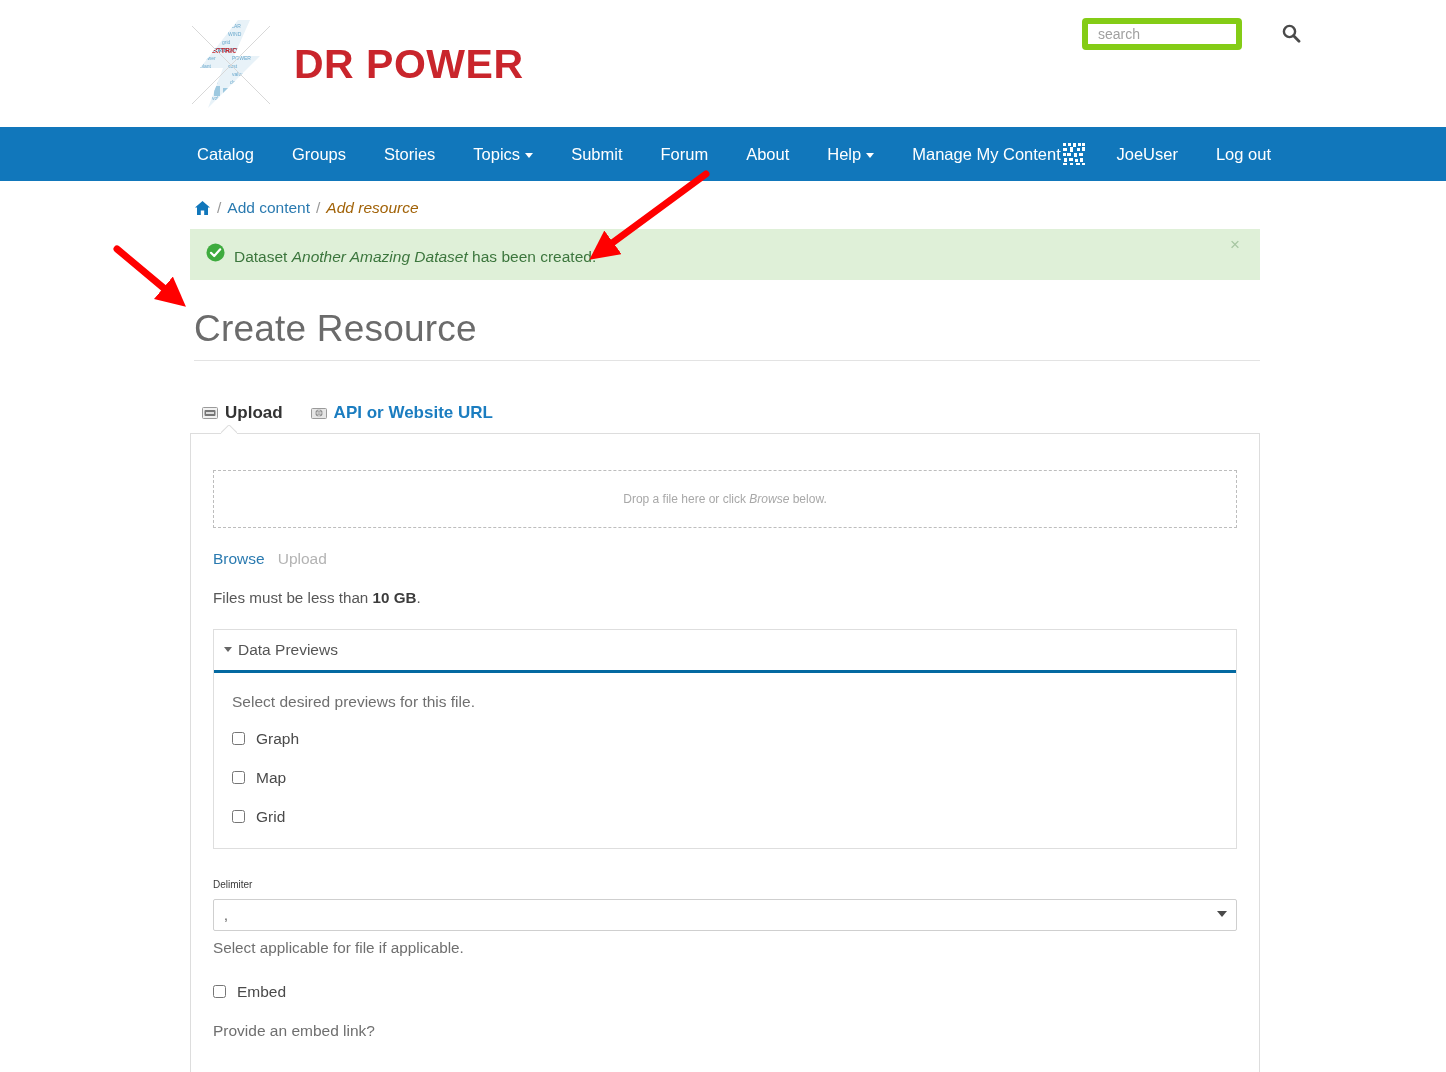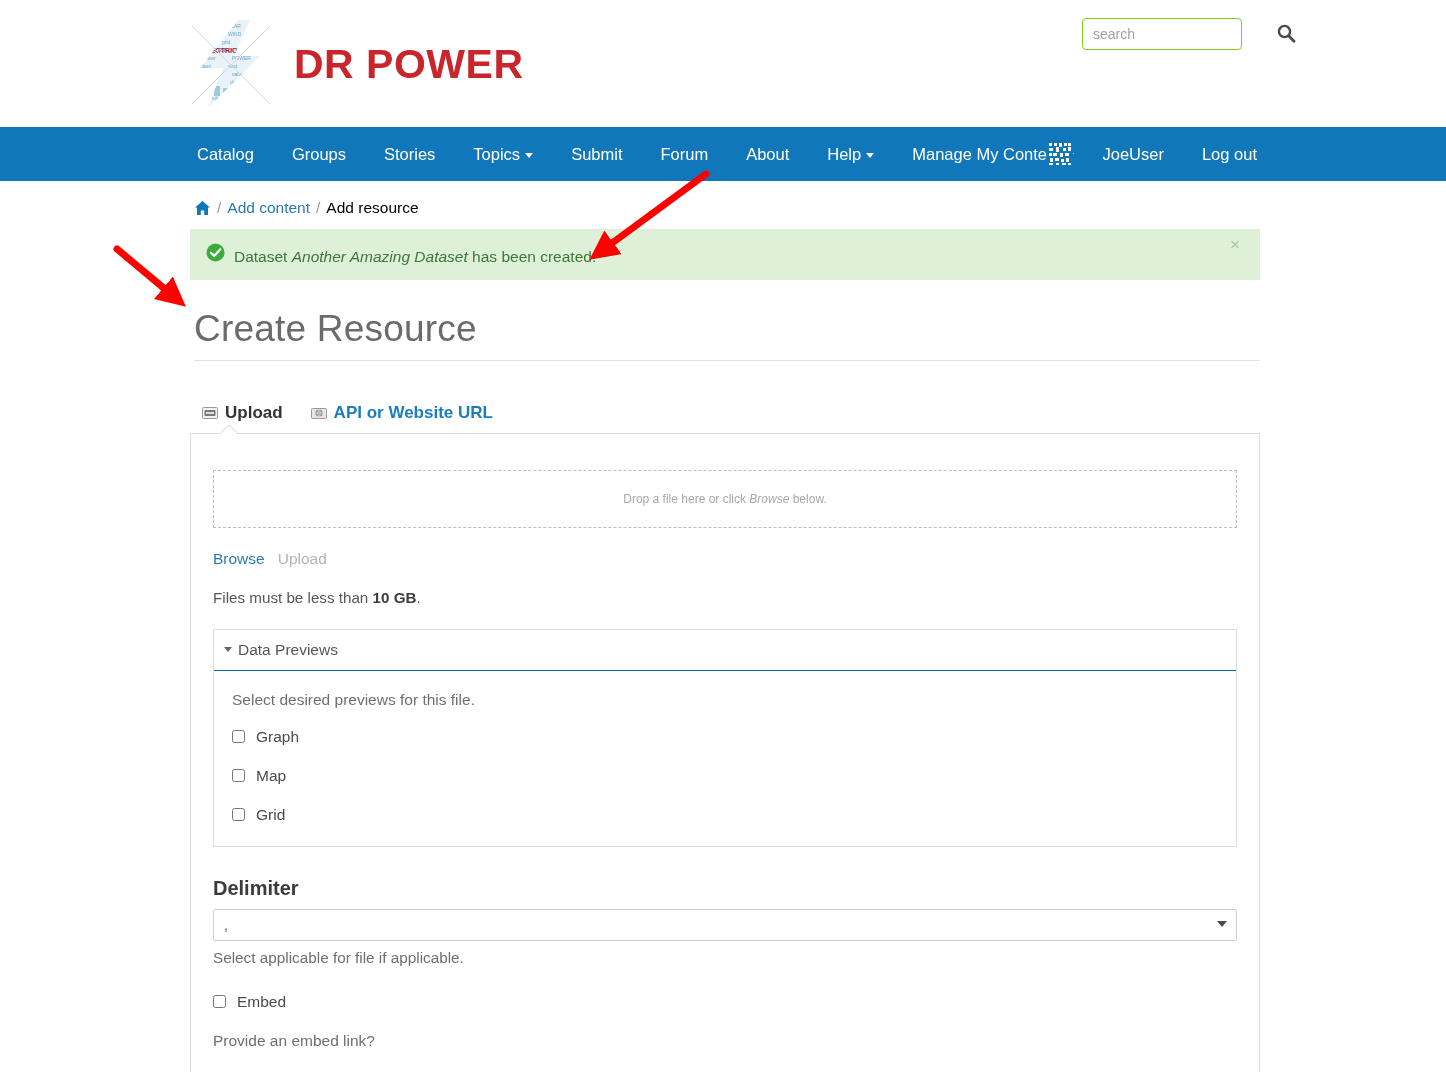--- a/index.html
+++ b/index.html
@@ -42,21 +42,21 @@
     letter-spacing: 0.5px;
     font-family: "Liberation Sans", sans-serif;
   }
 
   .search-box {
     position: absolute;
     right: 204px;
     top: 18px;
     width: 160px;
     height: 32px;
-    border: 1px solid #84cc16;
+    border: 6px solid #84cc16;
     border-radius: 4px;
     background: #fff;
     display: flex;
     align-items: center;
     padding: 0 8px;
   }
   .search-input {
     border: 0;
     outline: none;
     flex: 1;
@@ -102,21 +102,21 @@
     display: inline-block;
     width: 0; height: 0;
     border-left: 4.5px solid transparent;
     border-right: 4.5px solid transparent;
     border-top: 5px solid #ffffff;
     margin-left: 5px;
     vertical-align: 2px;
   }
   .nav-right {
     position: absolute;
-    right: 170px;
+    right: 156px;
     display: flex;
     align-items: center;
     height: 47px;
   }
   .avatar {
     width: 26px; height: 26px;
     margin-right: 10px;
     display: block;
     background: #1177bb;
   }
@@ -132,21 +132,21 @@
   .breadcrumb {
     font-size: 15.5px;
     color: #5a5a5a;
     padding: 18px 0 12px 4px;
     display: flex;
     align-items: center;
     gap: 6px;
   }
   .breadcrumb .sep { color: #9a9a9a; }
   .bc-link { color: #2a7ab0; text-decoration: none; cursor: pointer; }
-  .bc-current { color: #000000; }
+  .bc-current { color: #a16207; font-style: italic; }
   .home-icon { display:inline-flex; align-items:center; }
 
   .alert {
     background: #dff0d8;
     color: #3c763d;
     padding: 14px 18px 14px 16px;
     font-size: 15.5px;
     position: relative;
     display: flex;
     align-items: flex-end;
@@ -263,21 +263,21 @@
 
   fieldset.previews {
     border: 1px solid #dedede;
     margin: 0 0 30px 0;
     padding: 0;
   }
   .previews-legend {
     font-size: 15.5px;
     color: #555;
     padding: 11px 14px 11px 10px;
-    border-bottom: 1px solid #0369a1;
+    border-bottom: 3px solid #0369a1;
     display: flex;
     align-items: center;
     gap: 6px;
     cursor: pointer;
   }
   .legend-caret {
     width: 0; height: 0;
     border-left: 4.5px solid transparent;
     border-right: 4.5px solid transparent;
     border-top: 5px solid #666;
@@ -298,22 +298,22 @@
     color: #4a4a4a;
   }
   .check-row:last-child { margin-bottom: 0; }
   input[type="checkbox"] {
     width: 13px; height: 13px;
     margin: 0;
     accent-color: #bdbdbd;
   }
 
   .field-label {
-    font-size: 20px;
-    font-weight: bold;
+    font-size: 10px;
+    font-weight: normal;
     color: #3a3a3a;
     display: block;
     margin-bottom: 9px;
   }
   .select-wrap { position: relative; margin-bottom: 8px; }
   select.delimiter {
     width: 100%;
     height: 32px;
     border: 1px solid #cfcfcf;
     border-radius: 2px;

